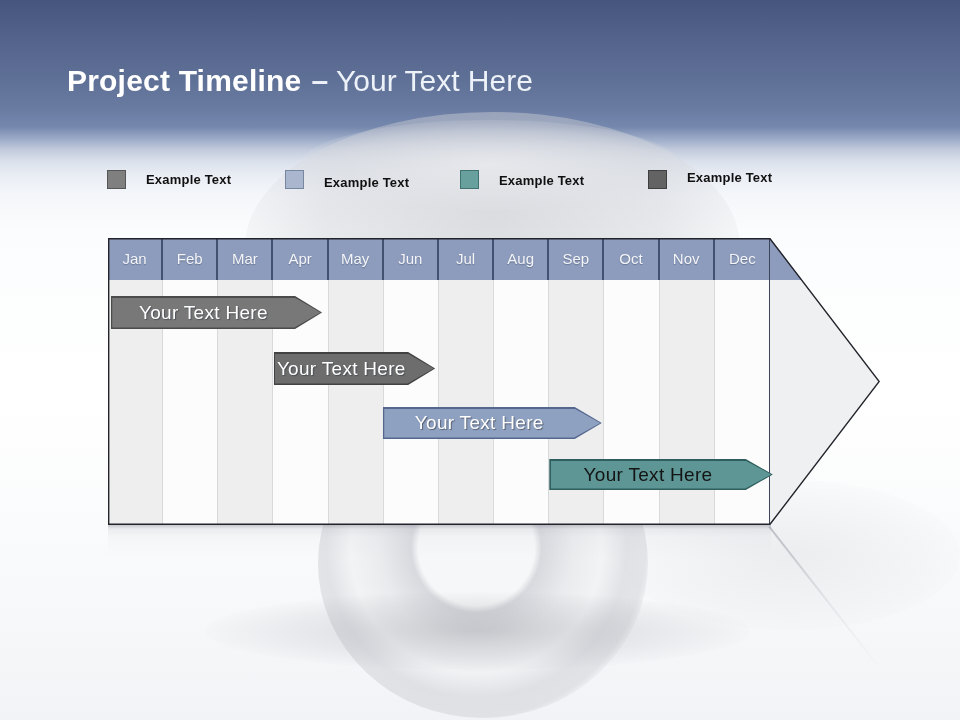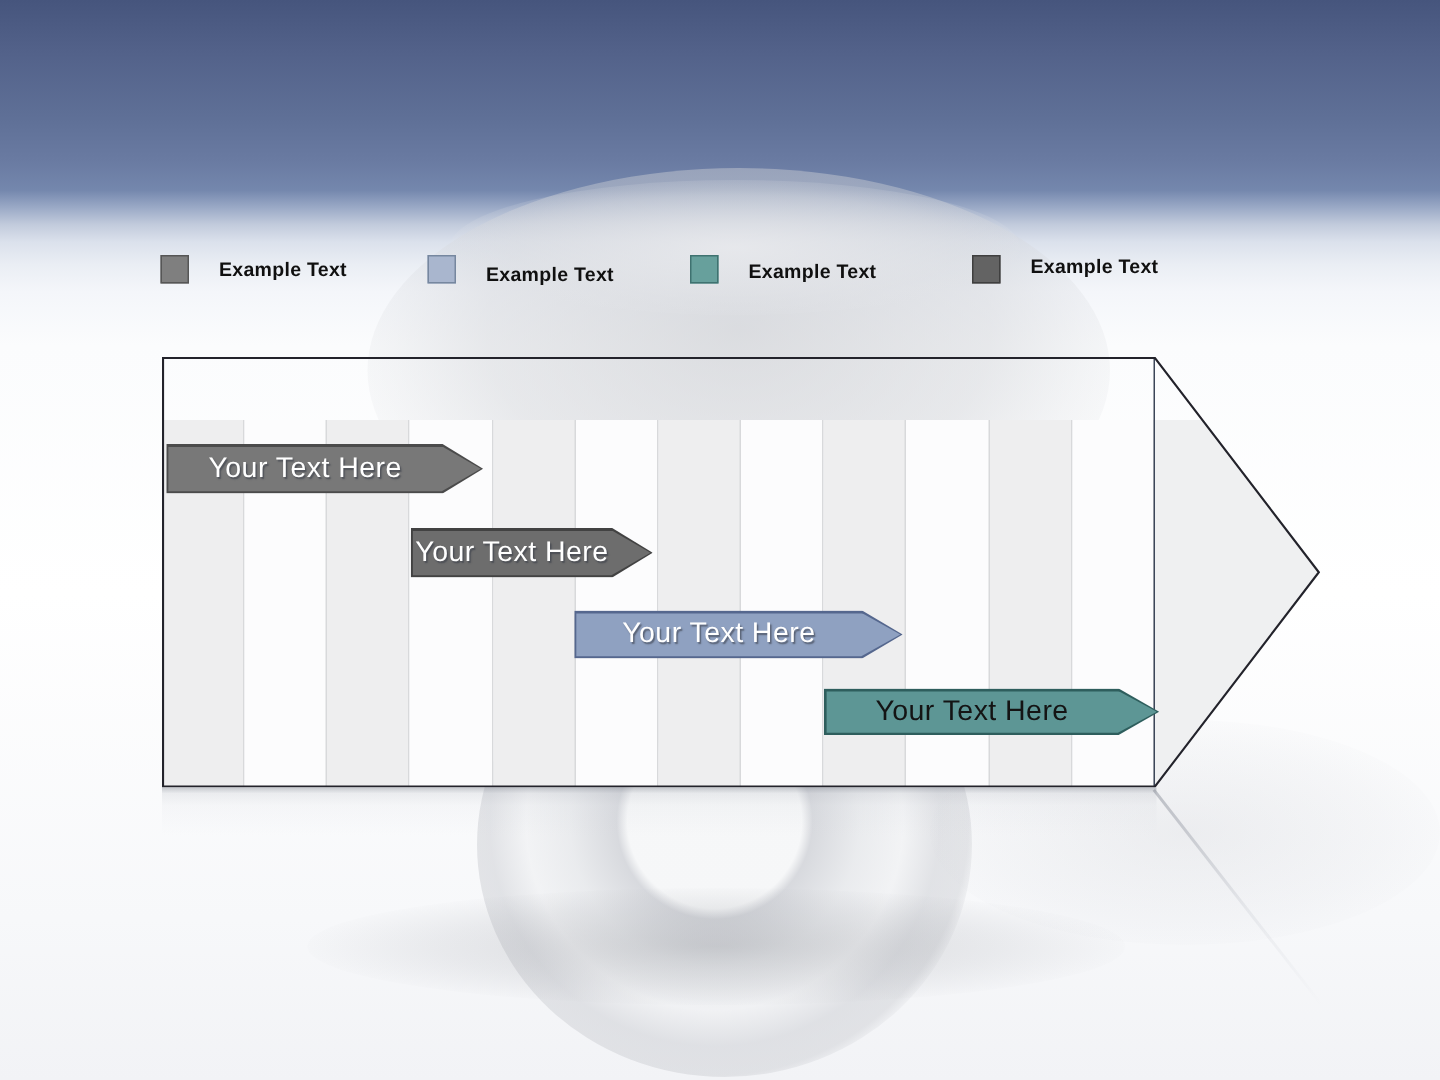--- a/index.html
+++ b/index.html
@@ -107,20 +107,23 @@
 <body>
 
 <div class="slide">
 
   <div class="wm wm-tire-top"></div>
   <div class="wm wm-tire-top2"></div>
   <div class="wm wm-wheel"></div>
   <div class="wm wm-wheel-shadow"></div>
   <div class="wm wm-tire-right"></div>
 
+  <div class="title">
+    <span class="title-bold">Project Timeline</span><span class="title-dash">–</span><span class="title-light">Your Text Here</span>
+  </div>
 
   <div>
     <div class="legend-item">
       <span class="legend-swatch" style="background: rgb(127, 127, 127); border-color: rgb(86, 86, 86);"></span>
       <span class="legend-label">Example Text</span>
     </div>
     <div class="legend-item">
       <span class="legend-swatch" style="background: rgb(169, 182, 206); border-color: rgb(118, 135, 159);"></span>
       <span class="legend-label">Example Text</span>
     </div>
@@ -129,20 +132,34 @@
       <span class="legend-label">Example Text</span>
     </div>
     <div class="legend-item">
       <span class="legend-swatch" style="background: rgb(99, 99, 99); border-color: rgb(63, 63, 63);"></span>
       <span class="legend-label">Example Text</span>
     </div>
   </div>
 
   <div class="timeline">
     <div class="arrow-clip">
+      <div class="header-band" id="month-header" style="background: rgb(141, 156, 188);">
+          <div class="month-cell" style="width: 55.1667px; border-right-color: rgb(66, 81, 111); color: rgb(243, 245, 249);">Jan</div>
+          <div class="month-cell" style="width: 55.1667px; border-right-color: rgb(66, 81, 111); color: rgb(243, 245, 249);">Feb</div>
+          <div class="month-cell" style="width: 55.1667px; border-right-color: rgb(66, 81, 111); color: rgb(243, 245, 249);">Mar</div>
+          <div class="month-cell" style="width: 55.1667px; border-right-color: rgb(66, 81, 111); color: rgb(243, 245, 249);">Apr</div>
+          <div class="month-cell" style="width: 55.1667px; border-right-color: rgb(66, 81, 111); color: rgb(243, 245, 249);">May</div>
+          <div class="month-cell" style="width: 55.1667px; border-right-color: rgb(66, 81, 111); color: rgb(243, 245, 249);">Jun</div>
+          <div class="month-cell" style="width: 55.1667px; border-right-color: rgb(66, 81, 111); color: rgb(243, 245, 249);">Jul</div>
+          <div class="month-cell" style="width: 55.1667px; border-right-color: rgb(66, 81, 111); color: rgb(243, 245, 249);">Aug</div>
+          <div class="month-cell" style="width: 55.1667px; border-right-color: rgb(66, 81, 111); color: rgb(243, 245, 249);">Sep</div>
+          <div class="month-cell" style="width: 55.1667px; border-right-color: rgb(66, 81, 111); color: rgb(243, 245, 249);">Oct</div>
+          <div class="month-cell" style="width: 55.1667px; border-right-color: rgb(66, 81, 111); color: rgb(243, 245, 249);">Nov</div>
+          <div class="month-cell last" style="width: 55.1667px; border-right-color: rgb(66, 81, 111); color: rgb(243, 245, 249);">Dec</div>
+        </div>
       <div class="stripes" id="stripes">
           <div class="col odd" style="width: 55.1667px; background: rgb(238, 238, 239);"></div>
           <div class="col even" style="width: 55.1667px; background: rgb(252, 252, 253);"></div>
           <div class="col odd" style="width: 55.1667px; background: rgb(238, 238, 239);"></div>
           <div class="col even" style="width: 55.1667px; background: rgb(252, 252, 253);"></div>
           <div class="col odd" style="width: 55.1667px; background: rgb(238, 238, 239);"></div>
           <div class="col even" style="width: 55.1667px; background: rgb(252, 252, 253);"></div>
           <div class="col odd" style="width: 55.1667px; background: rgb(238, 238, 239);"></div>
           <div class="col even" style="width: 55.1667px; background: rgb(252, 252, 253);"></div>
           <div class="col odd" style="width: 55.1667px; background: rgb(238, 238, 239);"></div>

